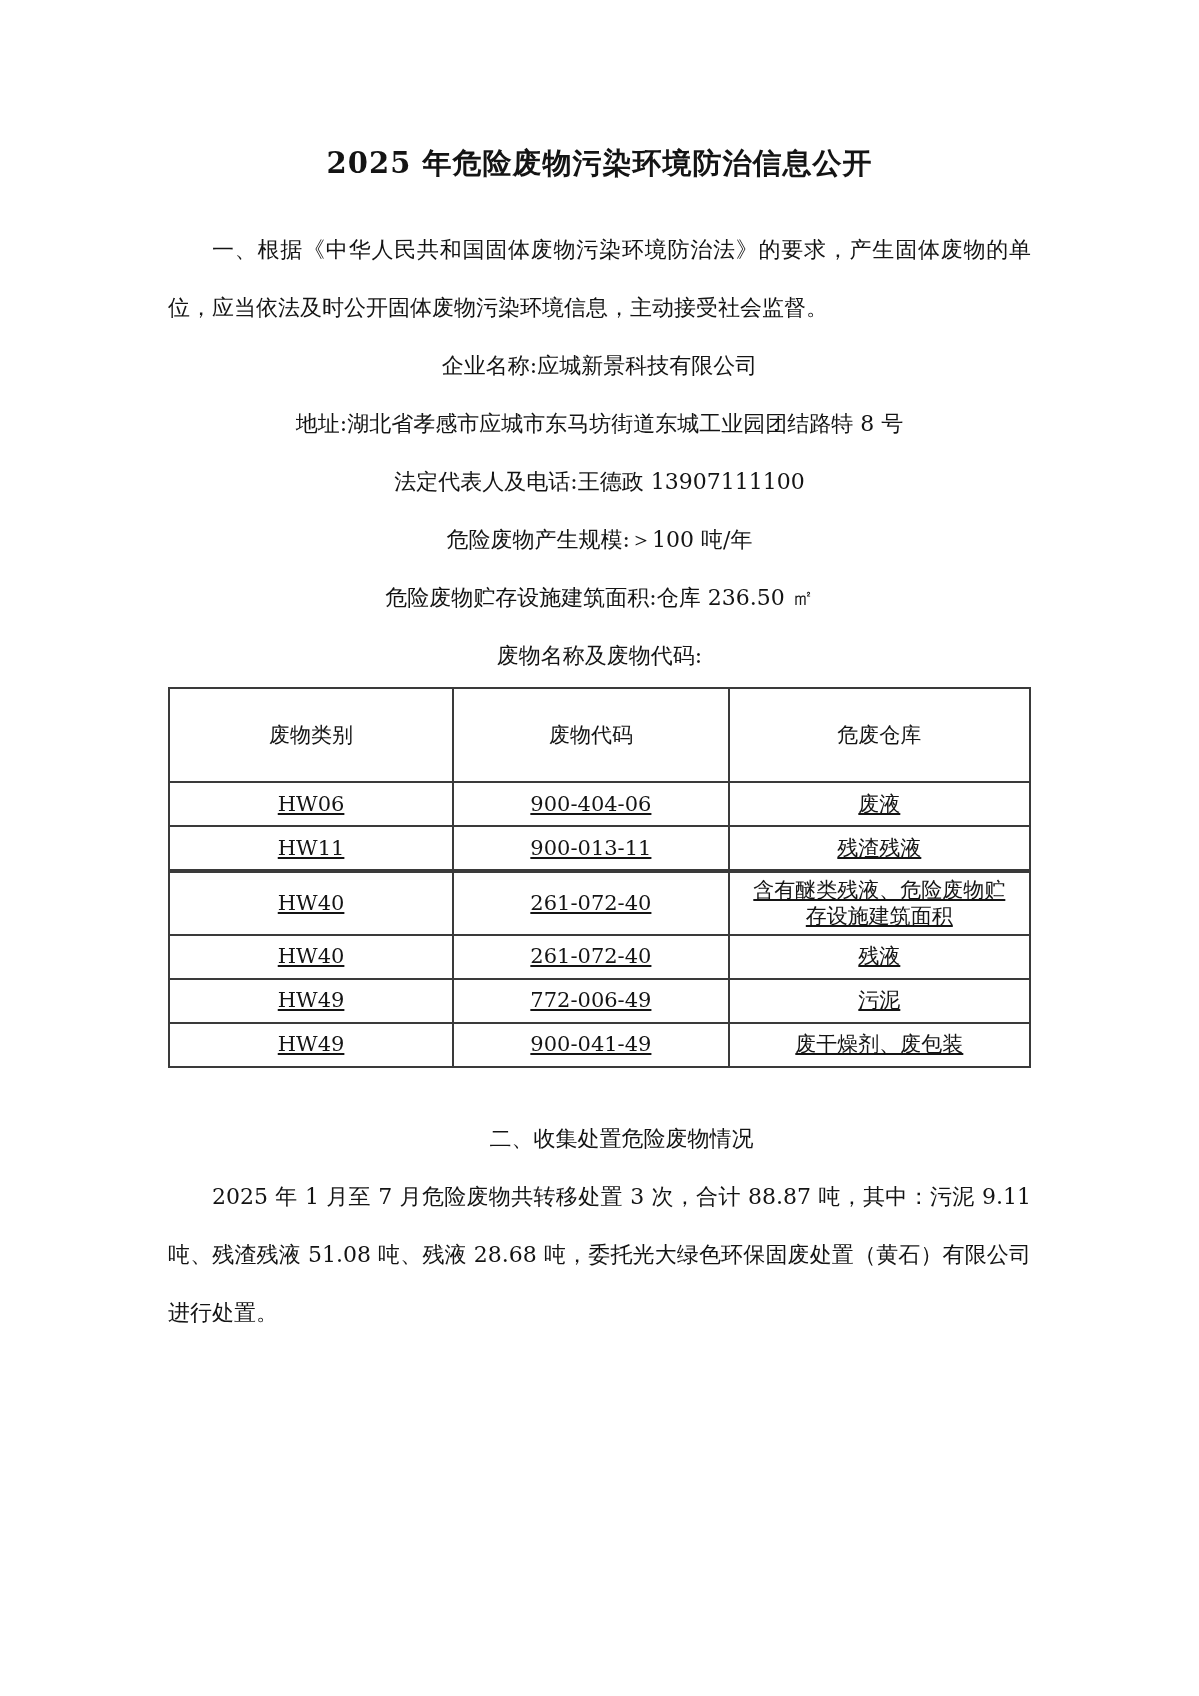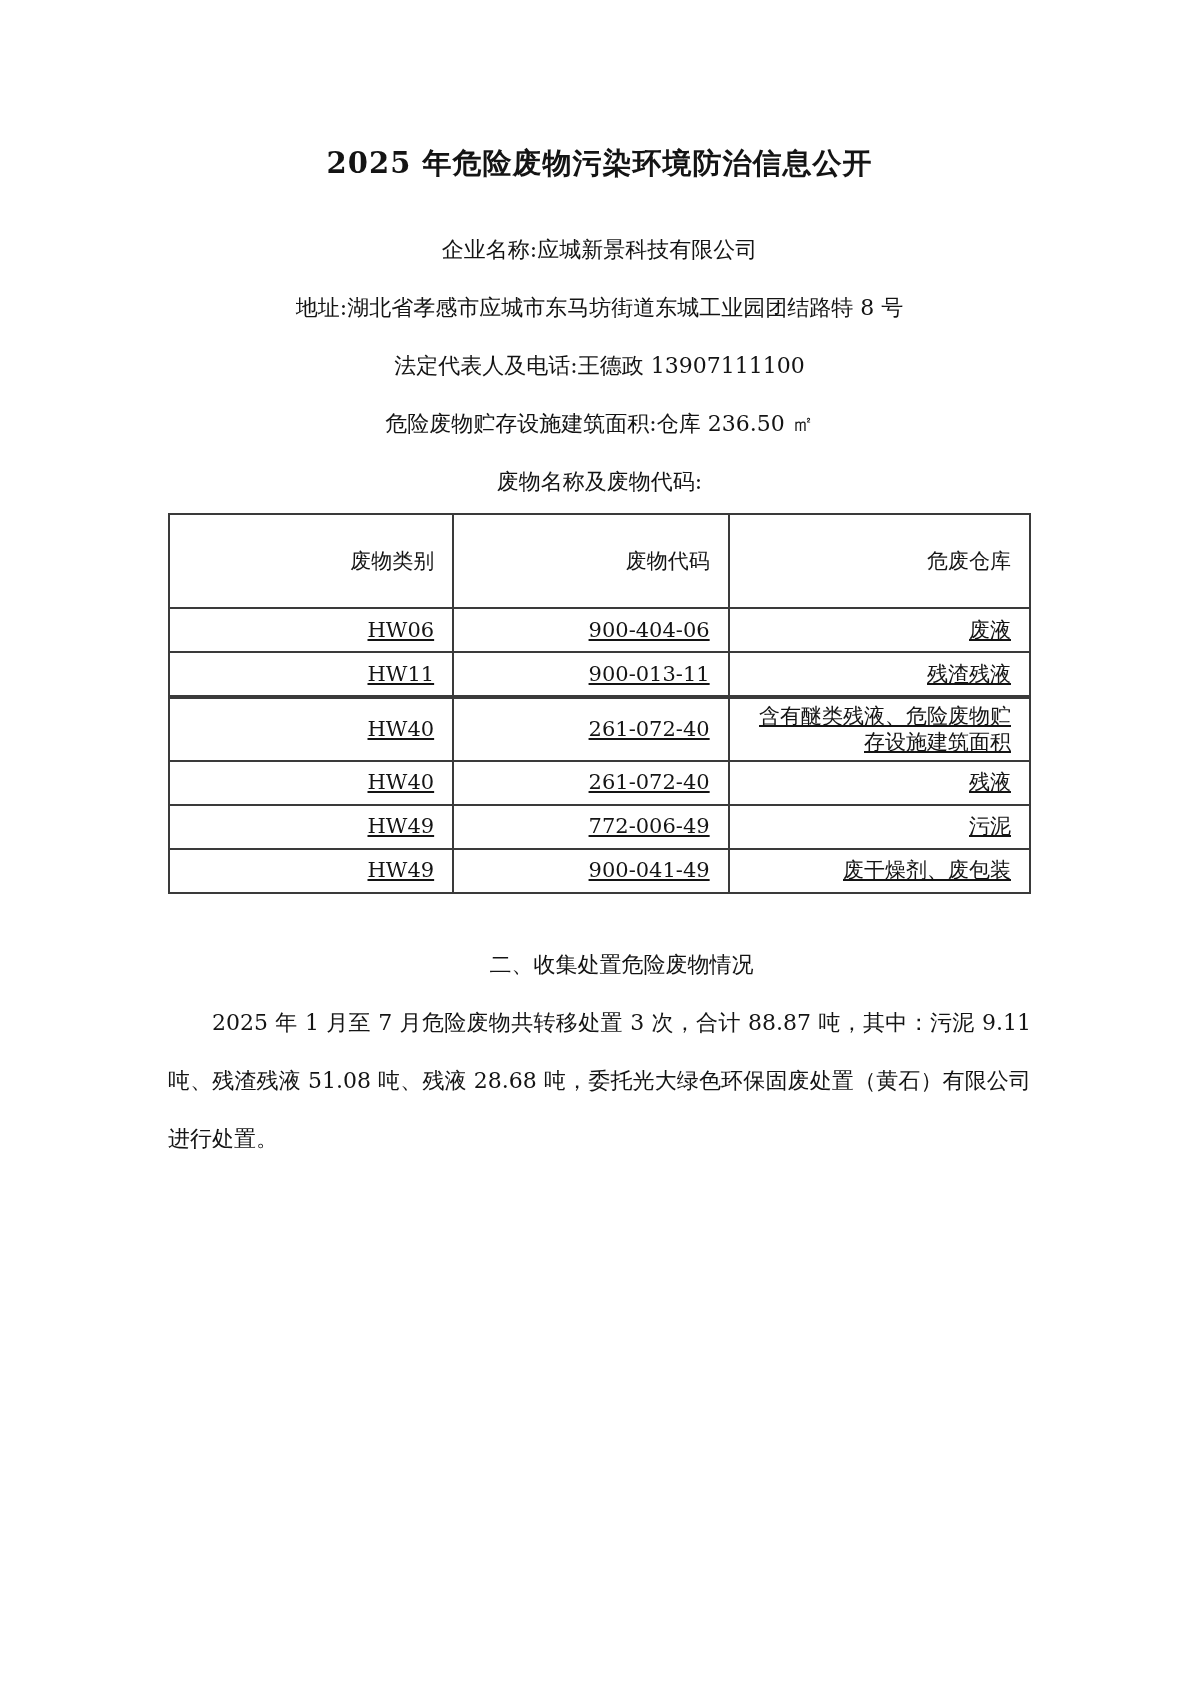--- a/index.html
+++ b/index.html
@@ -38,21 +38,21 @@
     text-align: center;
   }
   table.waste-table {
     width: 100%;
     border-collapse: collapse;
     margin-top: 2px;
     table-layout: fixed;
   }
   table.waste-table th, table.waste-table td {
     border: 2px solid #3a3a3a;
-    text-align: right;
+    text-align: center;
     vertical-align: middle;
     font-size: 21px;
     font-weight: normal;
     line-height: 1.25;
     padding: 4px 18px;
   }
   table.waste-table th { height: 84px; }
   table.waste-table td { height: 34px; text-decoration: underline; }
   col.c1 { width: 33%; }
   col.c2 { width: 32%; }
@@ -60,24 +60,26 @@
   tr.thick-top td { border-top-width: 4px; }
   .section2-heading { margin-top: 42px; }
 </style>
 </head>
 <body>
 
 <div class="page">
 
   <h1 class="title">2025 年危险废物污染环境防治信息公开</h1>
 
+  <p class="para indent">一、根据《中华人民共和国固体废物污染环境防治法》的要求，产生固体废物的单位，应当依法及时公开固体废物污染环境信息，主动接受社会监督。</p>
 
   <p class="line">企业名称:应城新景科技有限公司</p>
   <p class="line">地址:湖北省孝感市应城市东马坊街道东城工业园团结路特 8 号</p>
   <p class="line">法定代表人及电话:王德政 13907111100</p>
+  <p class="line">危险废物产生规模:＞100 吨/年</p>
   <p class="line">危险废物贮存设施建筑面积:仓库 236.50 ㎡</p>
   <p class="line">废物名称及废物代码:</p>
 
   <table class="waste-table">
     <colgroup>
         <col class="c1">
         <col class="c2">
         <col class="c3">
       </colgroup>
     <thead>

